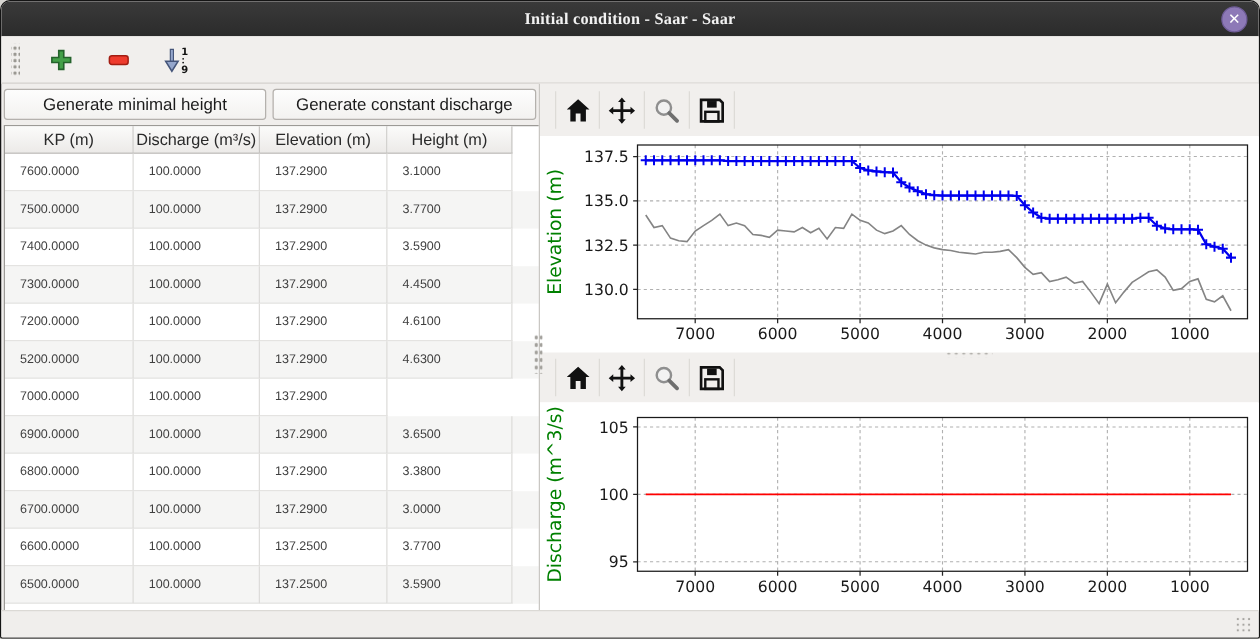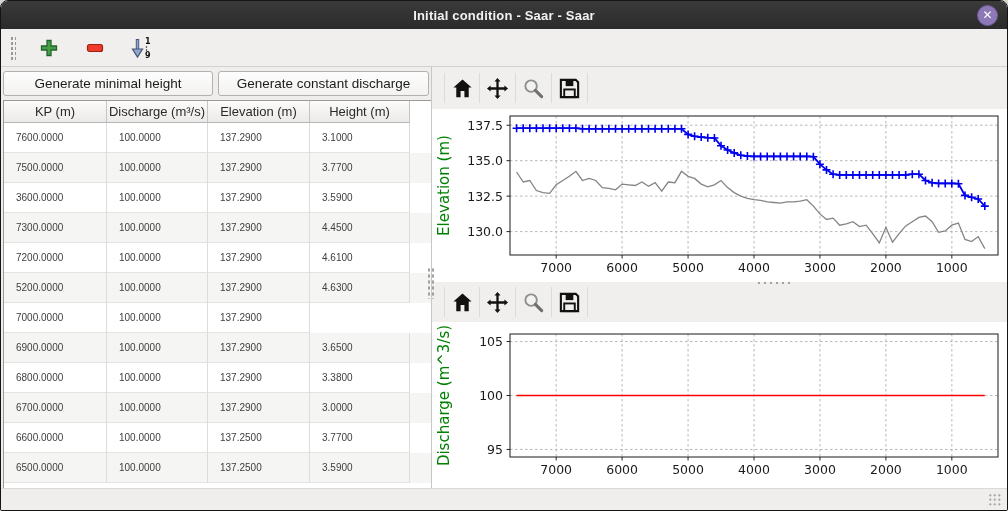--- a/index.html
+++ b/index.html
@@ -7,21 +7,21 @@
   .window{
     position:relative;width:1008px;height:511px;overflow:hidden;
     border:1px solid #141414;border-radius:8px 8px 2px 2px;
     background:#f0eeec;
     font-family:"Liberation Sans","DejaVu Sans",sans-serif;
   }
   
   .titlebar{position:absolute;left:0;top:0;right:0;height:28px;
     background:linear-gradient(#3a3a3a,#2b2b2b);
     display:flex;align-items:center;justify-content:center;}
-  .titlebar .title{color:#f2f2f2;font-size:13px;font-weight:bold;letter-spacing:.2px;}
+  .titlebar .title{color:#f2f2f2;font-size:13px;font-weight:bold;letter-spacing:.2px;font-family:Liberation Serif, serif;}
   .close-btn{position:absolute;right:9px;top:4px;width:21px;height:21px;border-radius:50%;
     background:#8d79b7;border:1px solid #6e5c96;color:#fff;font-size:12px;line-height:19px;
     text-align:center;cursor:pointer;font-weight:bold;}
   
   .main-toolbar{position:absolute;left:0;top:28px;right:0;height:38px;background:#f1efed;
     border-bottom:1px solid #d3d1cd;display:flex;align-items:center;gap:20px;padding-left:8px;}
   .tb-handle{width:7px;height:26px;
     background-image:radial-gradient(#9a9892 1px,transparent 1.3px);
     background-size:4px 5px;background-position:1px 1px;}
   .tb-btn{width:26px;height:26px;display:flex;align-items:center;justify-content:center;cursor:pointer;}
@@ -139,21 +139,21 @@
           <div class="td">137.2900</div>
           <div class="td">3.1000</div>
         </div>
         <div class="trow">
           <div class="td">7500.0000</div>
           <div class="td">100.0000</div>
           <div class="td">137.2900</div>
           <div class="td">3.7700</div>
         </div>
         <div class="trow">
-          <div class="td">3600.0000</div>
+          <div class="td">7400.0000</div>
           <div class="td">100.0000</div>
           <div class="td">137.2900</div>
           <div class="td">3.5900</div>
         </div>
         <div class="trow">
           <div class="td">7300.0000</div>
           <div class="td">100.0000</div>
           <div class="td">137.2900</div>
           <div class="td">4.4500</div>
         </div>

